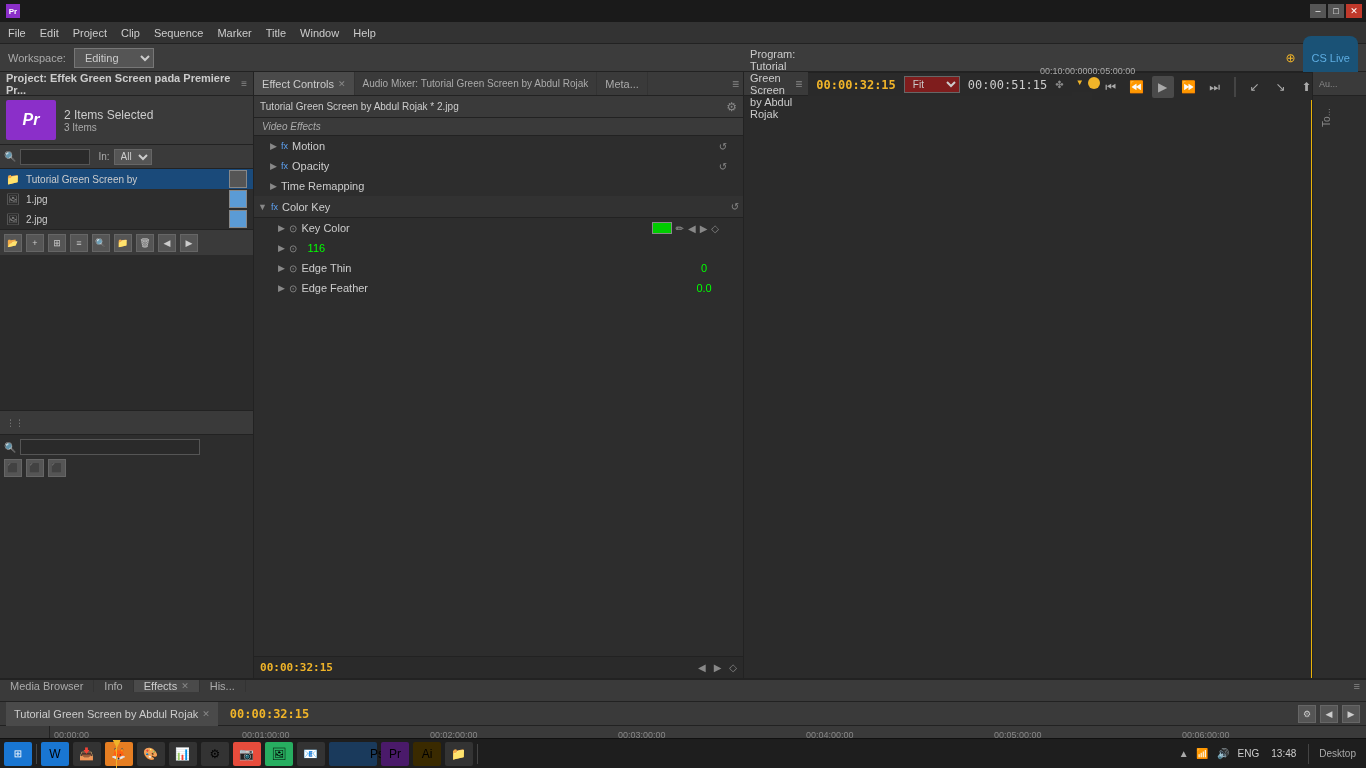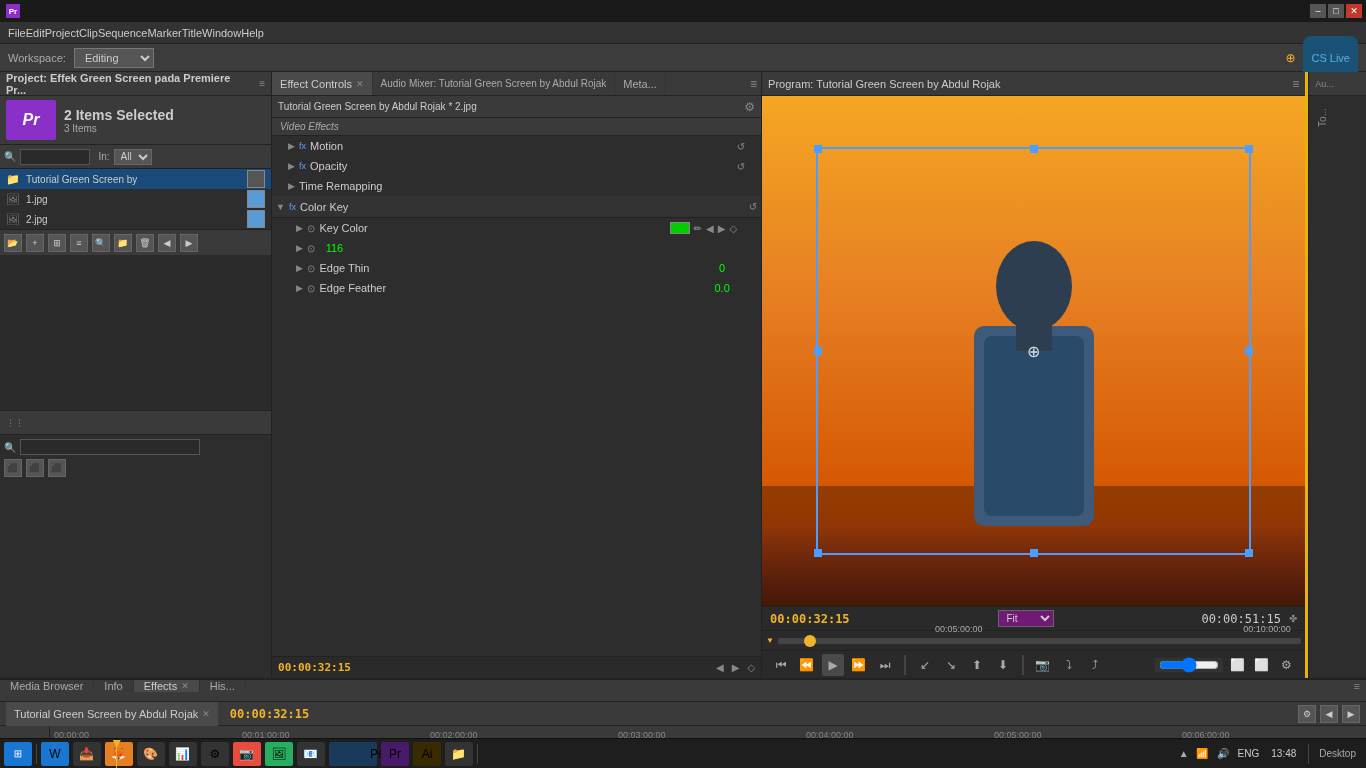--- a/index.html
+++ b/index.html
@@ -7,21 +7,21 @@
 
     
     #titlebar { background: #1a1a1a; height: 22px; display: flex; align-items: center; justify-content: center; font-size: 11px; color: #bbb; position: relative; }
     #titlebar .win-controls { position: absolute; right: 4px; display: flex; gap: 2px; }
     #titlebar .win-btn { width: 16px; height: 14px; display: flex; align-items: center; justify-content: center; font-size: 9px; cursor: pointer; }
     #titlebar .win-btn.close { background: #c0392b; color: white; }
     #titlebar .win-btn.min, #titlebar .win-btn.max { background: #555; color: white; }
     #titlebar .logo { position: absolute; left: 6px; width: 14px; height: 14px; background: #8B2FC9; display: flex; align-items: center; justify-content: center; font-size: 8px; color: white; font-weight: bold; }
 
     
-    #menubar { background: #333; height: 22px; display: flex; align-items: center; padding: 0 8px; gap: 0; font-size: 11px; color: #ccc; border-bottom: 1px solid #222; }
+    #menubar { background: #333; height: 22px; display: flex; align-items: center; padding: 0 8px; gap: 14px; font-size: 11px; color: #ccc; border-bottom: 1px solid #222; }
     #menubar span { cursor: pointer; }
 
     
     #toolbar { background: #3c3c3c; height: 28px; display: flex; align-items: center; padding: 0 8px; gap: 8px; border-bottom: 1px solid #222; }
     .toolbar-label { color: #aaa; font-size: 11px; }
     .toolbar-dropdown { background: #555; border: 1px solid #666; color: #ccc; font-size: 11px; padding: 1px 4px; height: 20px; min-width: 80px; }
     .toolbar-right { margin-left: auto; display: flex; align-items: center; gap: 8px; }
     .workspace-select { background: #555; border: 1px solid #777; color: #ccc; font-size: 11px; padding: 2px 6px; }
     .cs-live-btn { background: #1a5276; color: #5dade2; border: none; padding: 16px 8px; font-size: 11px; cursor: pointer; border-radius: 8px; }
 
@@ -76,21 +76,21 @@
     .fx-prop-row { height: 20px; display: flex; align-items: center; padding: 0 24px; gap: 4px; }
     .fx-prop-label { font-size: 11px; color: #ccc; flex: 1; }
     .fx-prop-value { font-size: 11px; color: #0f0; min-width: 30px; text-align: center; cursor: pointer; }
     .fx-prop-value.zero { color: #0f0; }
     .fx-color-swatch { width: 20px; height: 12px; background: #00ff00; border: 1px solid #888; cursor: pointer; }
     .fx-eyedropper { color: #aaa; font-size: 10px; cursor: pointer; }
 
     .color-key-header { height: 22px; display: flex; align-items: center; padding: 0 4px; gap: 4px; background: #323232; border-bottom: 1px solid #222; }
 
     
-    #program-monitor { width: 568px; display: flex; flex-direction: column; border-right: 3px solid #eab308; }
+    #program-monitor { width: 568px; display: flex; flex-direction: row; border-right: 1px solid #eab308; }
     .monitor-header { background: #3a3a3a; height: 24px; display: flex; align-items: center; padding: 0 6px; border-bottom: 1px solid #222; }
     .monitor-title { font-size: 11px; color: #ccc; flex: 1; }
     .monitor-menu { color: #888; font-size: 12px; cursor: pointer; }
 
     .monitor-view { flex: 1; background: #1a1a1a; position: relative; display: flex; align-items: center; justify-content: center; overflow: hidden; }
 
     
     .video-bg { position: absolute; top: 0; left: 0; right: 0; bottom: 0; background: linear-gradient(180deg, #f5a623 0%, #e67e22 40%, #d35400 80%, #c0392b 100%); }
     .selection-box { position: absolute; border: 2px solid #4a9eff; top: 10%; left: 10%; width: 80%; height: 80%; }
     .selection-handle { width: 8px; height: 8px; background: #4a9eff; position: absolute; }
@@ -99,21 +99,21 @@
     .handle-tr { top: -4px; right: -4px; }
     .handle-ml { top: calc(50% - 4px); left: -4px; }
     .handle-mr { top: calc(50% - 4px); right: -4px; }
     .handle-bl { bottom: -4px; left: -4px; }
     .handle-bm { bottom: -4px; left: calc(50% - 4px); }
     .handle-br { bottom: -4px; right: -4px; }
     .center-cross { position: absolute; top: 50%; left: 50%; transform: translate(-50%, -50%); color: #fff; font-size: 16px; opacity: 0.8; }
 
     .monitor-timecode { background: #2a2a2a; height: 24px; display: flex; align-items: center; padding: 0 8px; gap: 8px; border-top: 1px solid #222; }
     .timecode-current { color: #f0b429; font-size: 12px; font-weight: bold; font-family: monospace; }
-    .fit-dropdown { background: #701a75; border: 1px solid #666; color: #ccc; font-size: 10px; padding: 1px 4px; margin-left: auto; }
+    .fit-dropdown { background: #7f1d1d; border: 1px solid #666; color: #ccc; font-size: 10px; padding: 1px 4px; margin-left: auto; }
     .timecode-end { color: #ccc; font-size: 12px; font-family: monospace; margin-left: auto; }
 
     .monitor-scrubbar { background: #2a2a2a; height: 20px; display: flex; align-items: center; padding: 0 4px; border-top: 1px solid #222; position: relative; }
     .scrub-track { flex: 1; height: 6px; background: #444; position: relative; border-radius: 2px; }
     .scrub-head { position: absolute; left: 5%; top: -3px; width: 12px; height: 12px; background: #f0b429; border-radius: 50%; }
 
     .monitor-controls { background: #2a2a2a; height: 28px; display: flex; align-items: center; justify-content: center; gap: 4px; padding: 0 8px; border-top: 1px solid #222; }
     .ctrl-btn { background: none; border: none; color: #aaa; font-size: 12px; cursor: pointer; width: 22px; height: 22px; display: flex; align-items: center; justify-content: center; }
     .ctrl-btn.play { background: #4a4a4a; border-radius: 2px; }
 
@@ -145,21 +145,21 @@
     #taskbar { height: 30px; background: #1e1e1e; display: flex; align-items: center; padding: 0 4px; gap: 4px; border-top: 1px solid #111; position: fixed; bottom: 0; width: 1366px; }
     .task-btn { width: 28px; height: 24px; background: #333; border: none; display: flex; align-items: center; justify-content: center; cursor: pointer; border-radius: 2px; font-size: 12px; }
     .task-sep { width: 1px; height: 20px; background: #444; }
     .task-time { color: #ccc; font-size: 10px; margin-left: auto; padding-right: 8px; }
 
     
     ::-webkit-scrollbar { width: 6px; height: 6px; }
     ::-webkit-scrollbar-track { background: #2a2a2a; }
     ::-webkit-scrollbar-thumb { background: #555; }
 
-    .items-selected-label { font-size: 14px; color: #ccc; font-weight: bold; }
+    .items-selected-label { font-size: 12px; color: #ccc; font-weight: normal; }
     .items-count { font-size: 10px; color: #aaa; }
 
     .sort-arrow { color: #f0b429; font-size: 8px; }
   </style>
 </head>
 <body>
 
 <div id="titlebar">
   <div class="logo">
     <span>Pr</span>

